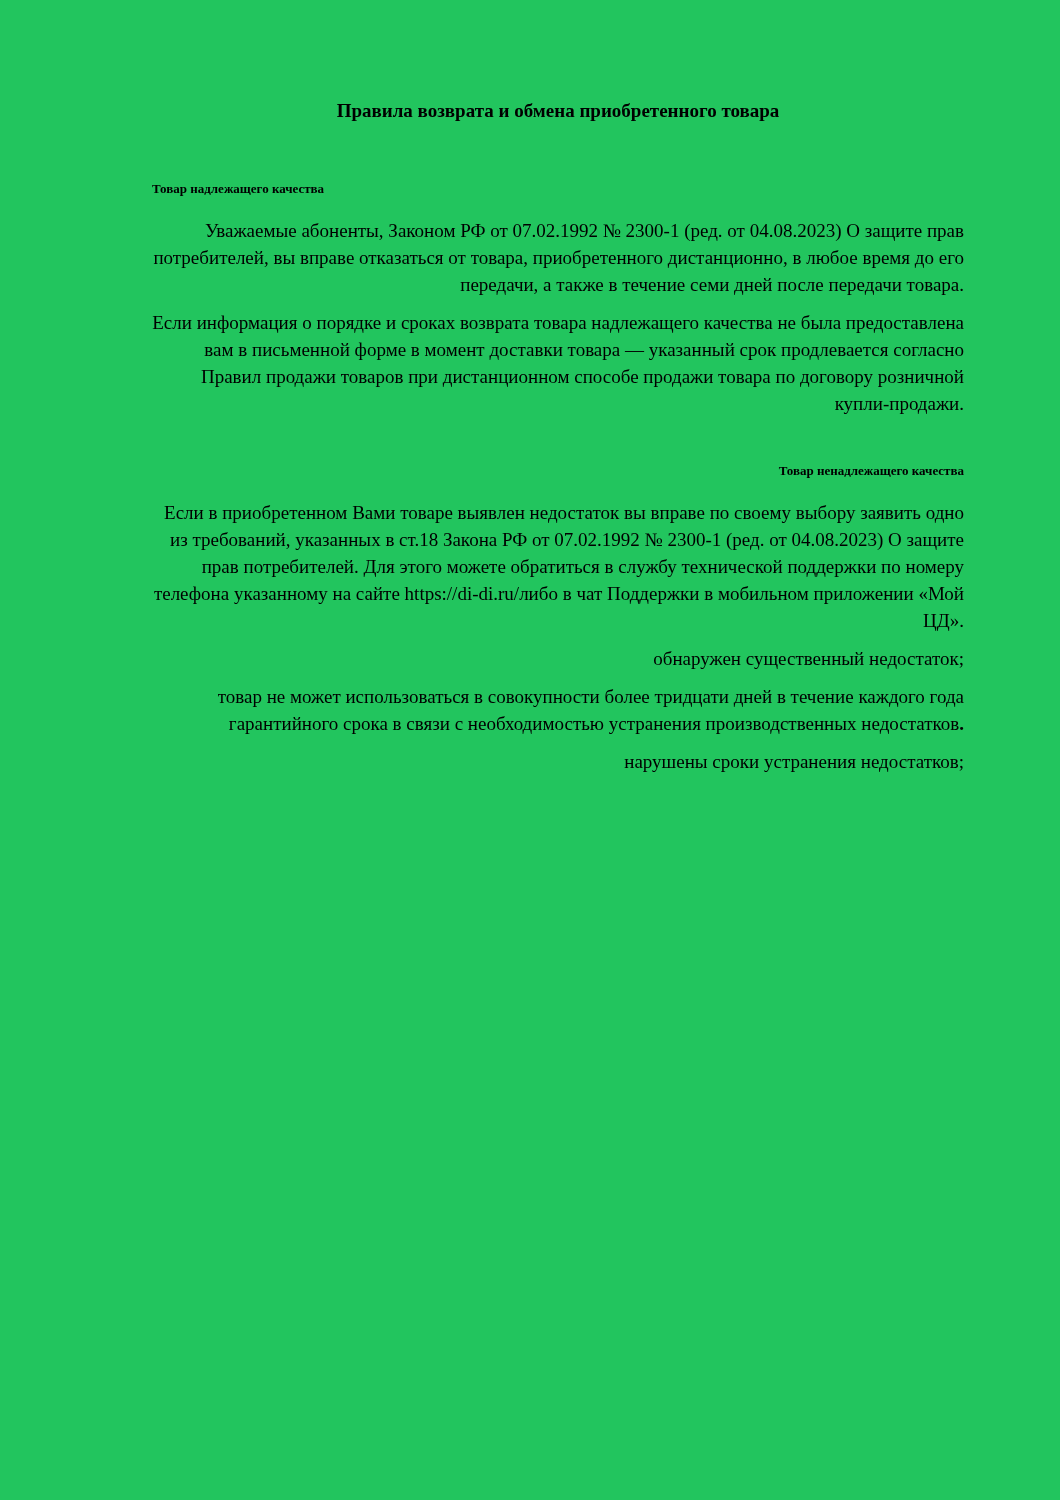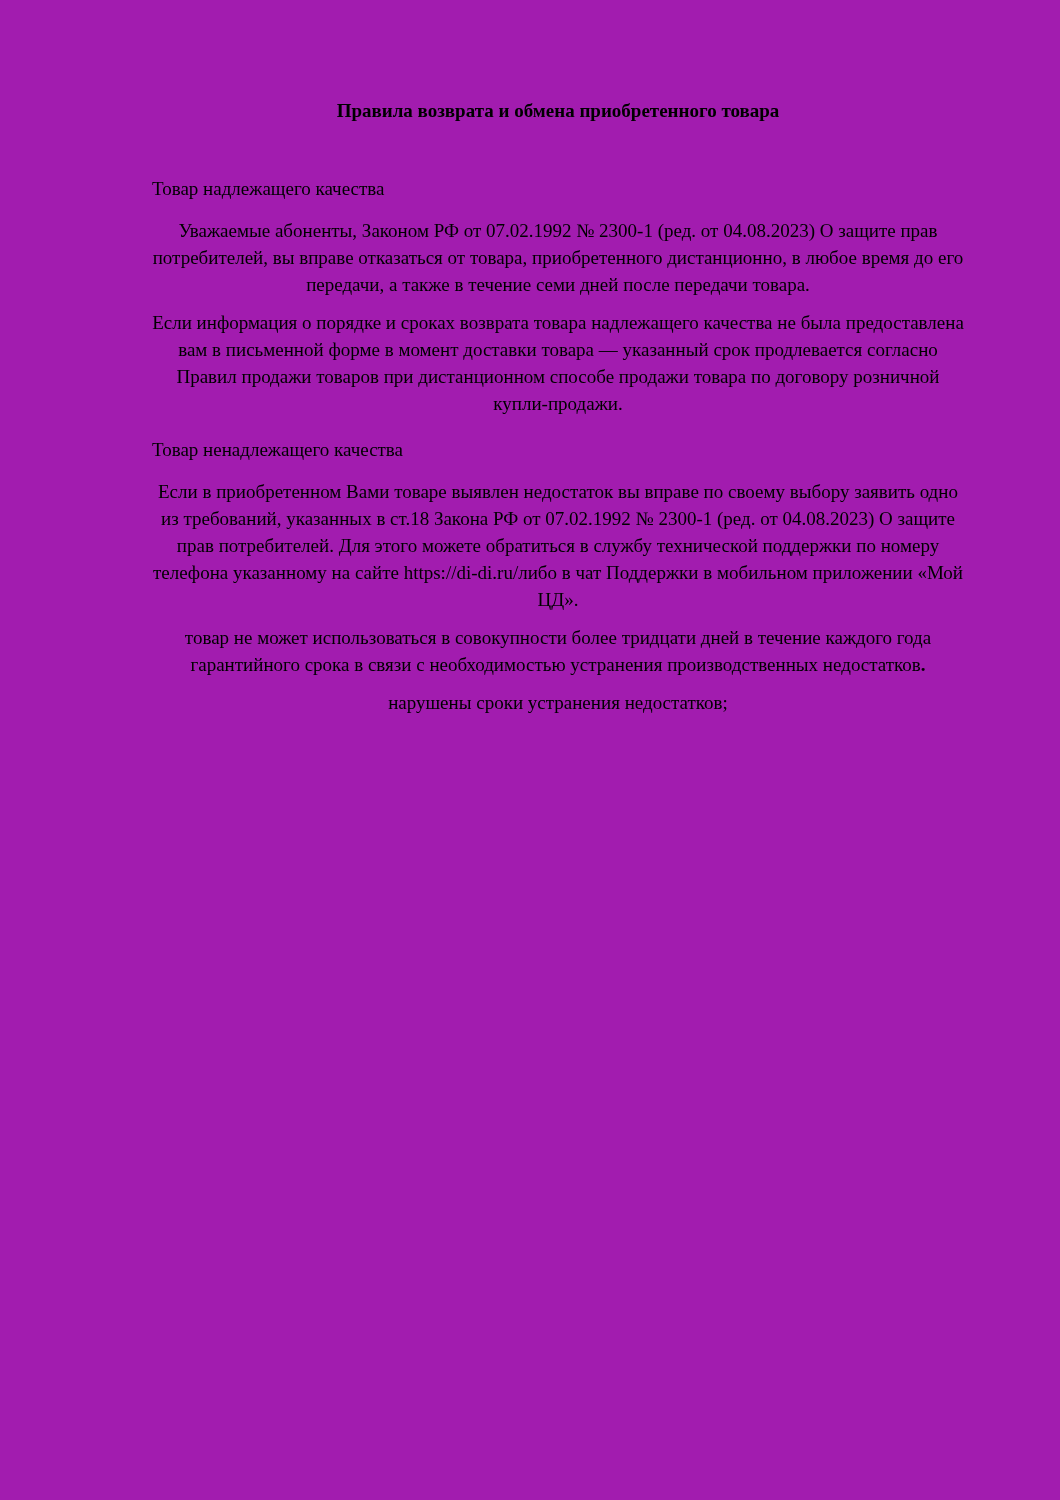--- a/index.html
+++ b/index.html
@@ -8,60 +8,62 @@
     width: 1060px;
     height: 1500px;
     position: relative;
     font-family: "Liberation Serif", serif;
     color: #000000;
     overflow: hidden;
   }
   .page {
     width: 1060px;
     height: 1500px;
-    background: #a21caf;
+    background: #22c55e;
     padding: 97px 96px 0 152px;
   }
   .doc-title {
     font-size: 19px;
     font-weight: bold;
     line-height: 27px;
     text-align: center;
     margin-bottom: 51px;
   }
   .section-heading {
-    font-size: 19px;
-    font-weight: normal;
+    font-size: 13px;
+    font-weight: bold;
     line-height: 27px;
     margin-bottom: 15px;
   }
   .section-heading.spaced {
-    margin-top: 19px;
+    margin-top: 40px;
+    text-align: right;
   }
   .para {
     font-size: 19px;
     line-height: 27px;
     margin-bottom: 11px;
-    text-align: center;
+    text-align: right;
   }
   .bold { font-weight: bold; }
 </style>
 </head>
 <body>
 
 <div class="page">
 
   <div class="doc-title">Правила возврата и обмена приобретенного товара</div>
 
   <div class="section">
     <div class="section-heading">Товар надлежащего качества</div>
     <p class="para">Уважаемые абоненты, Законом РФ от 07.02.1992 № 2300-1 (ред. от 04.08.2023) О защите прав потребителей, вы вправе отказаться от товара, приобретенного дистанционно, в любое время до его передачи, а также в течение семи дней после передачи товара.</p>
     <p class="para">Если информация о порядке и сроках возврата товара надлежащего качества не была предоставлена вам в письменной форме в момент доставки товара — указанный срок продлевается согласно Правил продажи товаров при дистанционном способе продажи товара по договору розничной купли-продажи.</p>
   </div>
 
   <div class="section">
     <div class="section-heading spaced">Товар ненадлежащего качества</div>
     <p class="para">Если в приобретенном Вами товаре выявлен недостаток вы вправе по своему выбору заявить одно из требований, указанных в ст.18 Закона РФ от 07.02.1992 № 2300-1 (ред. от 04.08.2023) О защите прав потребителей. Для этого можете обратиться в службу технической поддержки по номеру телефона указанному на сайте https://di-di.ru/либо в чат Поддержки в мобильном приложении «Мой ЦД».</p>
+    <p class="para">обнаружен существенный недостаток;</p>
     <p class="para"><span>товар не может использоваться в совокупности более тридцати дней в течение каждого года гарантийного срока в связи с необходимостью устранения производственных недостатков</span><span class="bold">.</span></p>
     <p class="para">нарушены сроки устранения недостатков;</p>
   </div>
 
 </div>
 
 </body></html>

